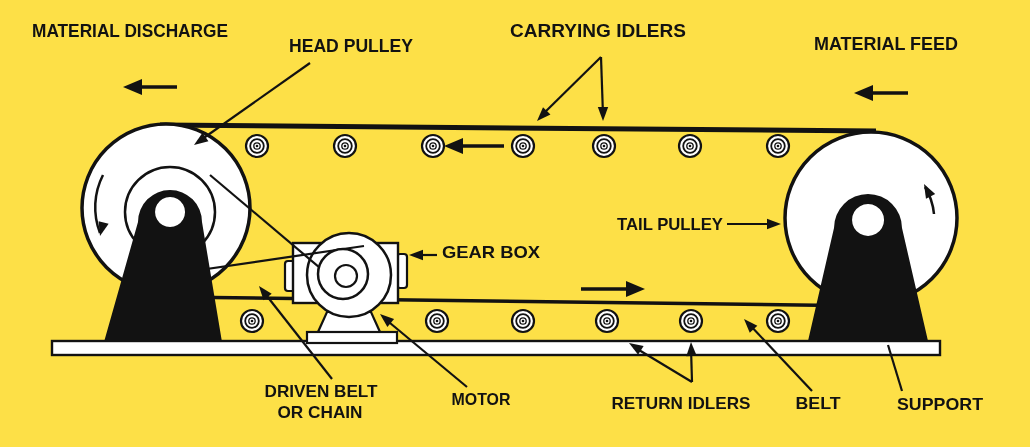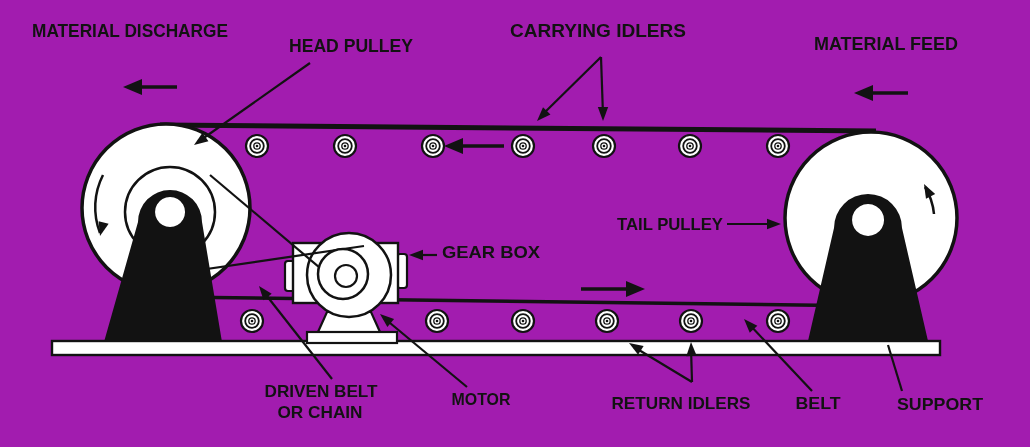--- a/index.html
+++ b/index.html
@@ -1,19 +1,19 @@
 <!DOCTYPE html>
 <html><head>
 <meta charset="utf-8">
 <style>
   html,body{margin:0;padding:0;background:#ffffff;}
   .stage{
     position:relative;
     width:1030px;height:447px;
-    background:#a21caf;
+    background:#fde047;
     font-family:"Liberation Sans",sans-serif;
     overflow:hidden;
   }
   svg text{
     font-family:"Liberation Sans",sans-serif;
     font-weight:700;
     fill:#121212;
   }
 </style>
 </head>

